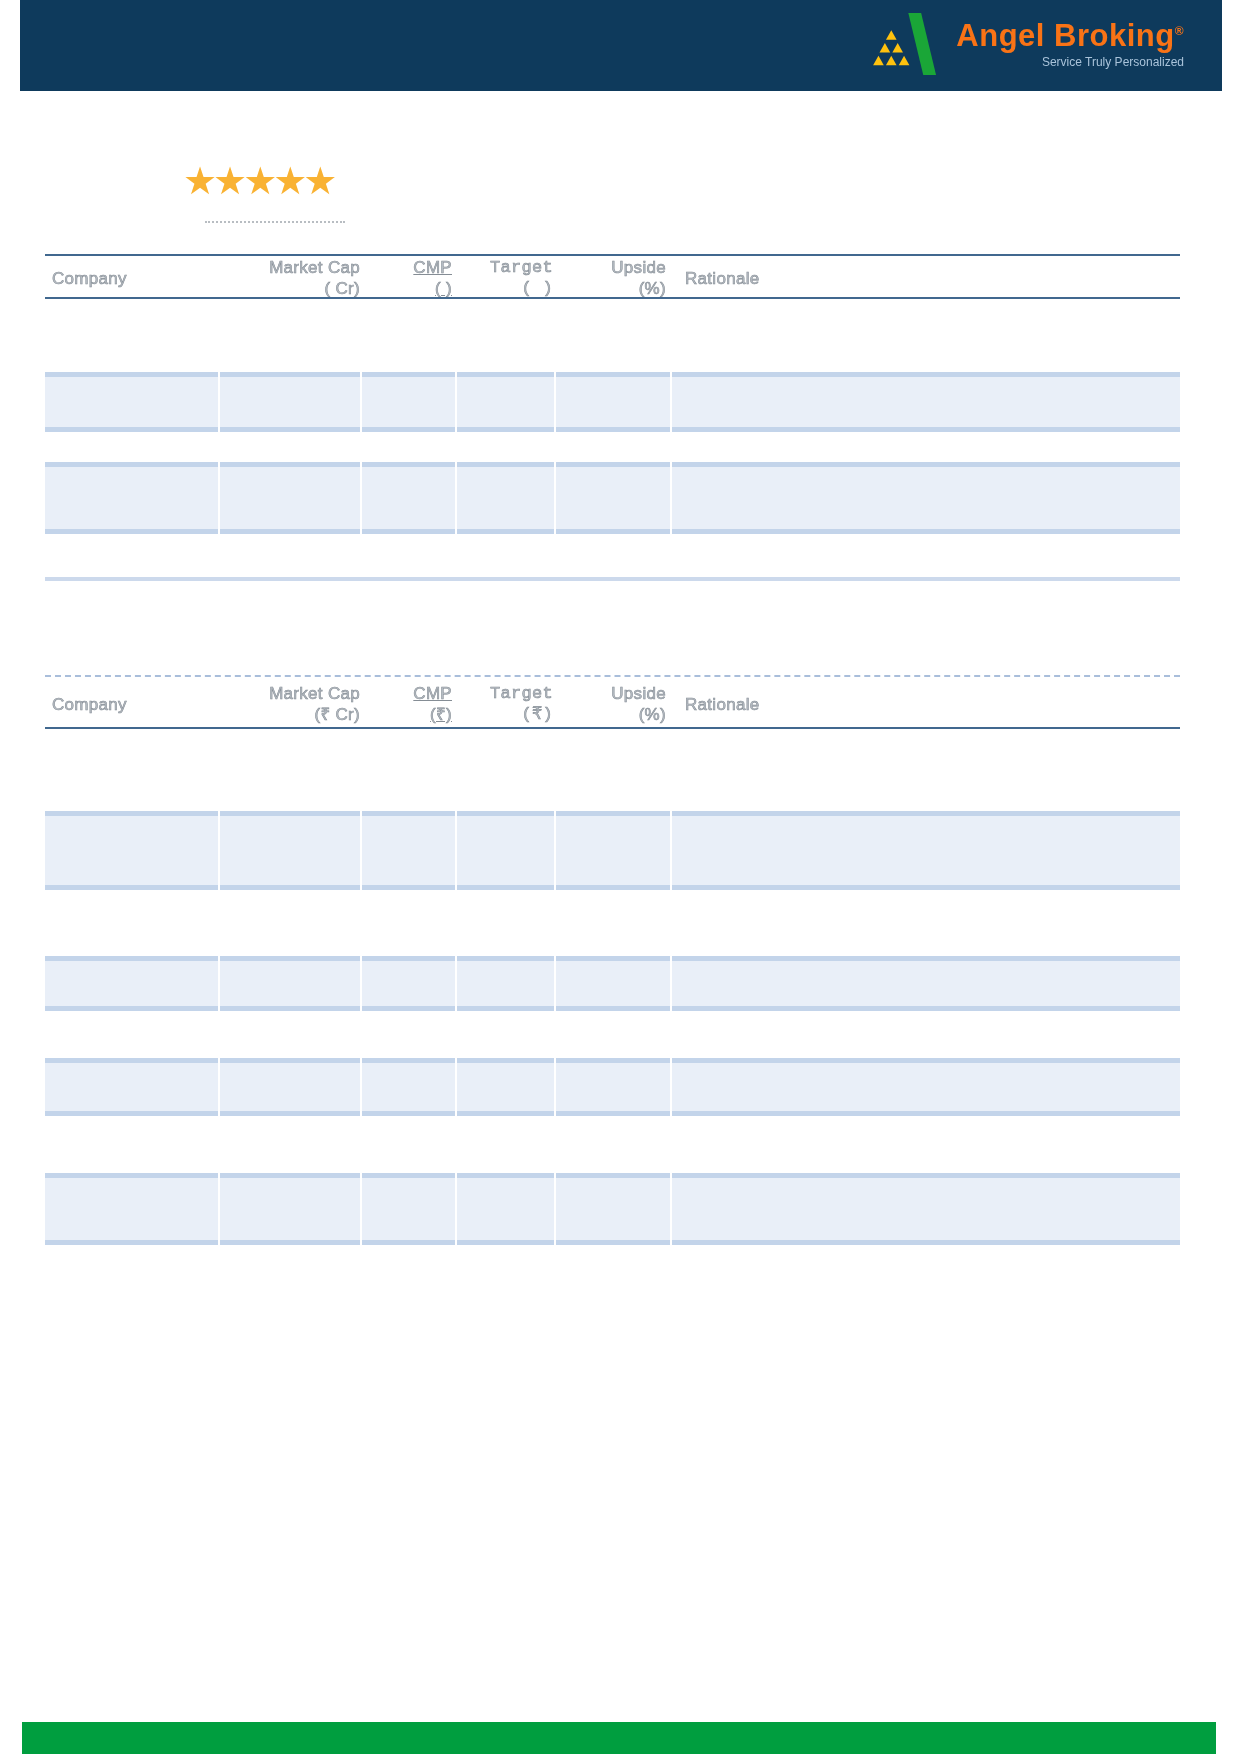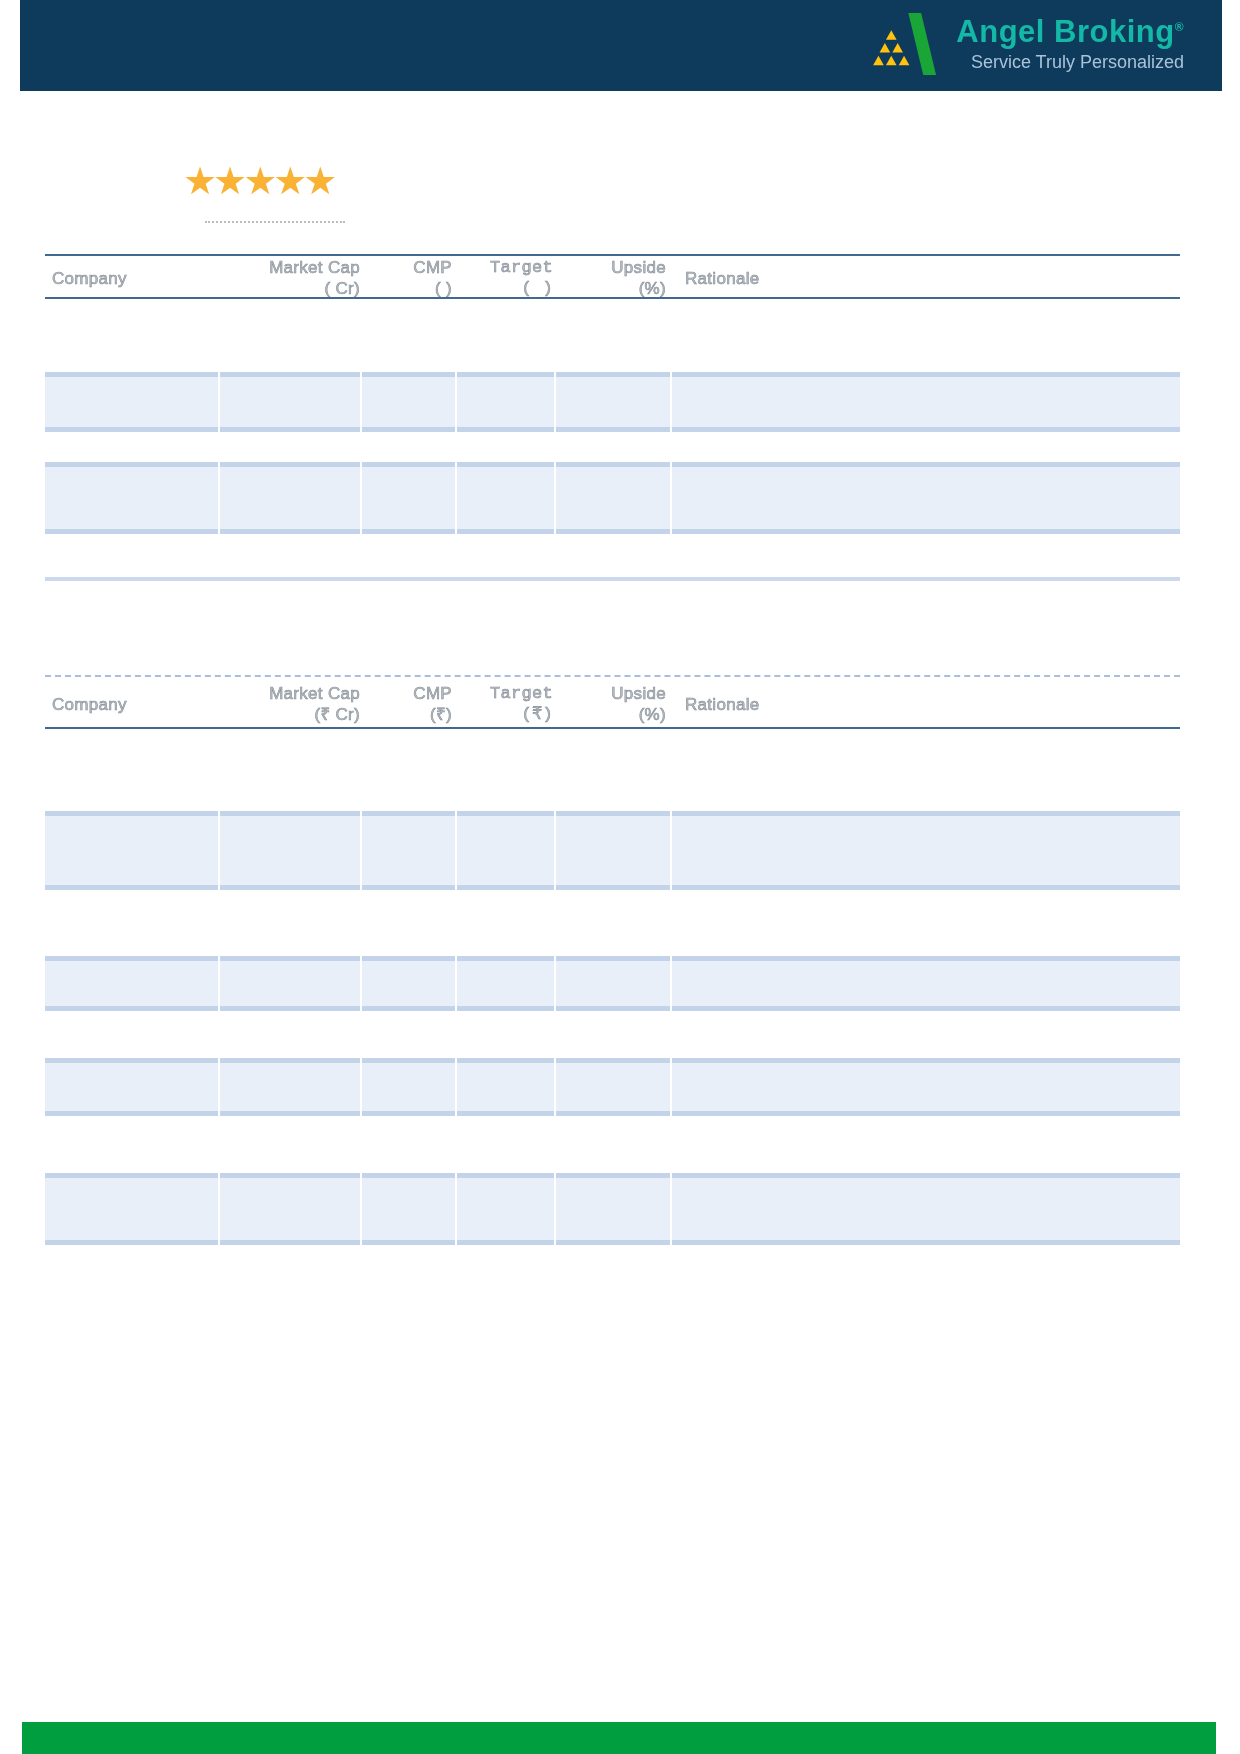--- a/index.html
+++ b/index.html
@@ -2,35 +2,35 @@
 <html><head>
 <meta charset="utf-8">
 <style>
   html,body{margin:0;padding:0;background:#ffffff;}
   .page{position:relative;width:1240px;height:1754px;overflow:hidden;background:#fff;
         font-family:"Liberation Sans", sans-serif;}
   
   .navbar{position:absolute;left:20px;top:0;width:1202px;height:91px;background:#0e3a5c;}
   .brand{position:absolute;right:38px;top:12px;display:flex;align-items:center;gap:14px;}
   .brand-text{display:flex;flex-direction:column;align-items:flex-end;}
-  .brand-name{color:#14b8a6;font-size:31px;font-weight:bold;letter-spacing:.5px;line-height:1.1;}
+  .brand-name{color:#f97316;font-size:31px;font-weight:bold;letter-spacing:.5px;line-height:1.1;}
   .reg{font-size:12px;vertical-align:super;font-weight:bold;}
-  .tagline{color:#a9c3da;font-size:18px;margin-top:2px;}
+  .tagline{color:#a9c3da;font-size:12px;margin-top:2px;}
   
   .stars{position:absolute;left:183px;top:162px;font-size:38px;line-height:1;
          color:#f9b233;letter-spacing:-4px;}
   
   .rule{position:absolute;left:45px;width:1135px;height:2px;background:#41688f;}
   .rule-dashed{position:absolute;left:45px;width:1135px;height:0;
                border-top:2px dashed #a9bedb;background:none;}
   .rule-end{position:absolute;left:45px;width:1135px;height:4px;background:#ccd9ec;}
   .dots{position:absolute;left:205px;top:221px;width:140px;height:0;border-top:2px dotted #b8bdc2;}
   .th{position:absolute;font-size:17px;line-height:19px;color:#b9bfc6;
       -webkit-text-stroke:0.6px #858d95;letter-spacing:.3px;white-space:nowrap;}
-  .tr-360{right:880px;} .tr-452{right:788px;} .tr-553{right:687px;font-family:Liberation Mono, monospace;} .tr-666{right:574px;text-align:center;}
+  .tr-360{right:880px;} .tr-452{right:788px;text-decoration:underline;} .tr-553{right:687px;font-family:Liberation Mono, monospace;} .tr-666{right:574px;text-align:center;}
   
   .band{position:absolute;left:45px;width:1135px;display:flex;gap:2px;}
   .band>div{box-sizing:border-box;height:100%;background:#e9eff8;
             border-top:5px solid #c3d4ea;border-bottom:5px solid #c3d4ea;}
   .c1{width:173px;} .c2{width:140px;} .c3{width:93px;}
   .c4{width:97px;}  .c5{width:114px;} .c6{width:508px;}
   
   .footbar{position:absolute;left:22px;top:1722px;width:1194px;height:32px;background:#009e3f;}
 </style>
 </head>

